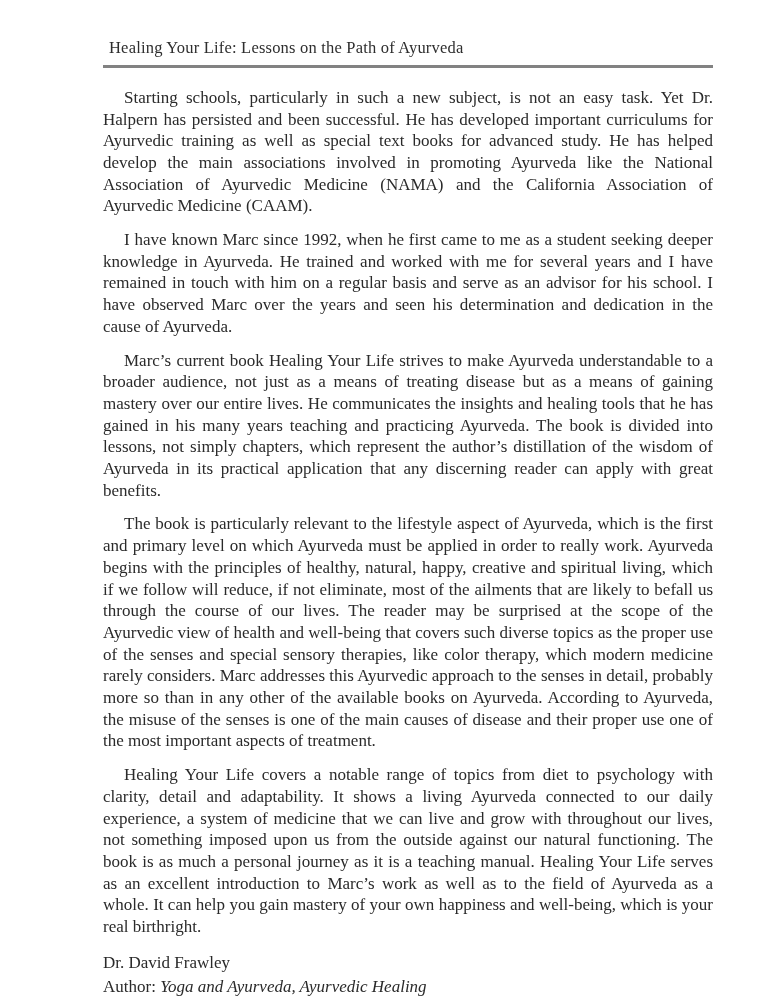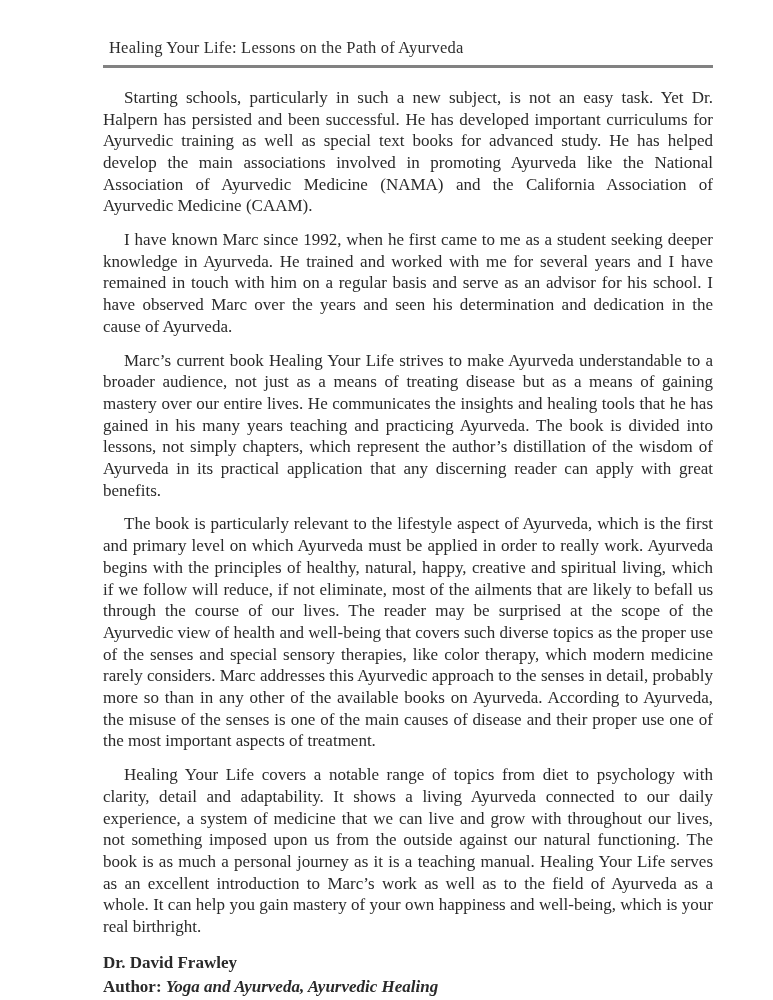--- a/index.html
+++ b/index.html
@@ -41,21 +41,21 @@
     text-align: justify;
     text-indent: 21px;
     hyphens: auto;
     -webkit-hyphens: auto;
   }
   .signature {
     margin-top: 13px;
   }
   .signature p {
     margin: 0;
-    font-weight: bold;
+    font-weight: normal;
     font-size: 17px;
     line-height: 24px;
     text-indent: 0;
   }
   .sig-works {
     font-style: italic;
   }
 </style>
 </head>
 <body>

